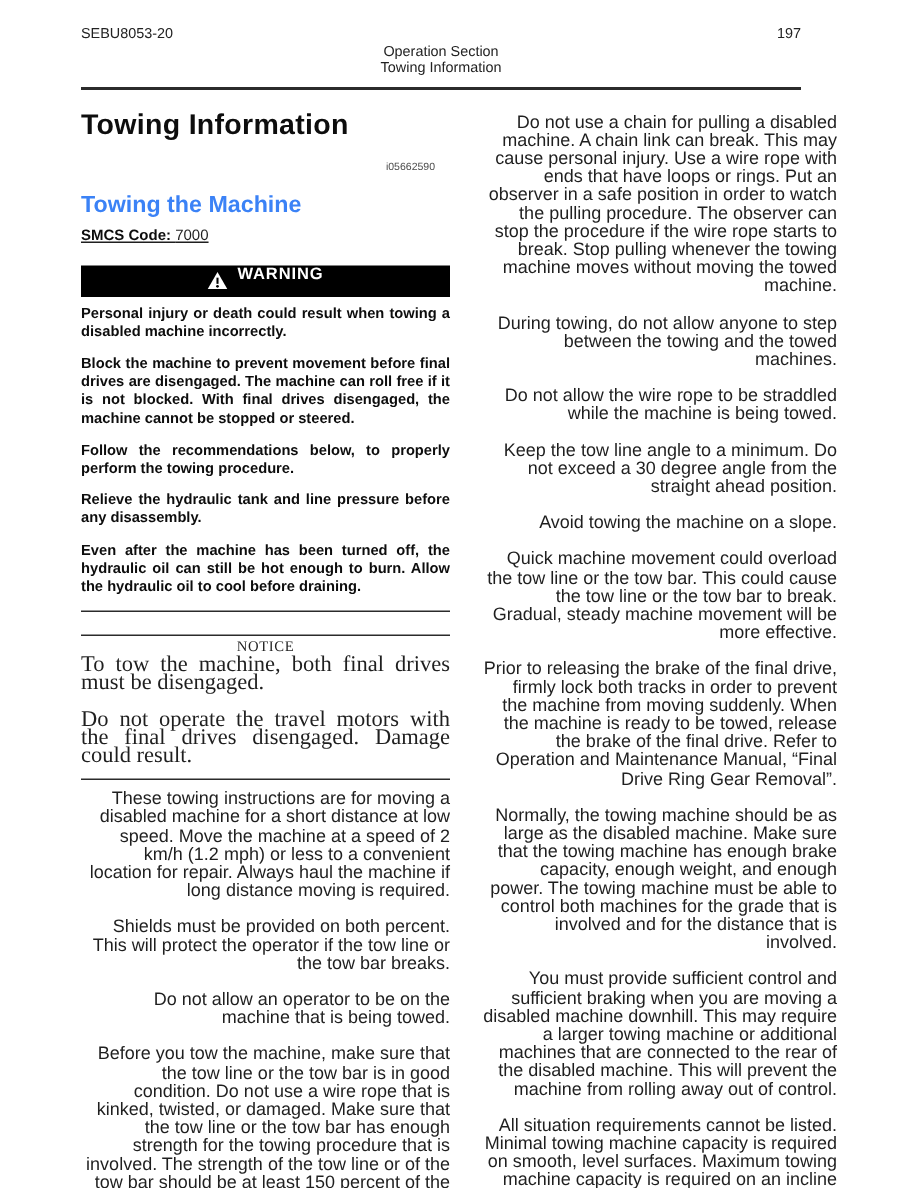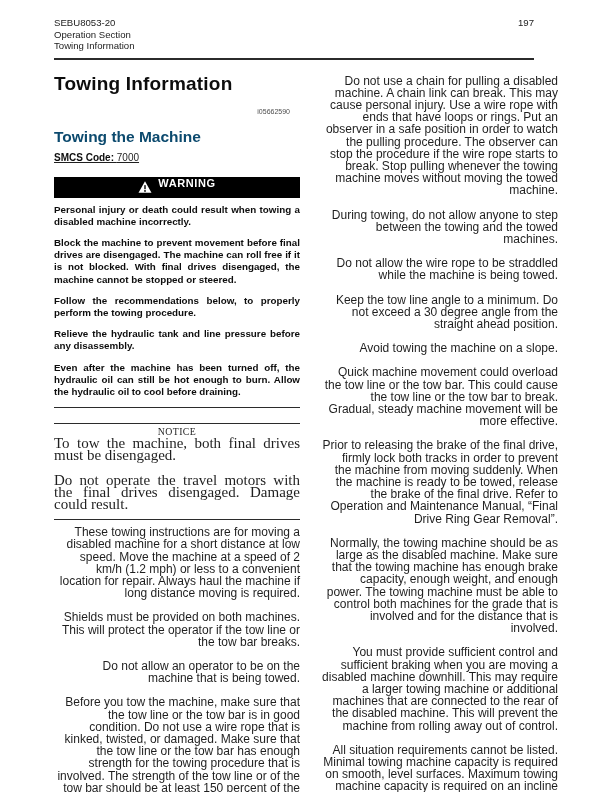--- a/index.html
+++ b/index.html
@@ -21,21 +21,21 @@
 
   
   .hdr-row1 {
     display: flex;
     justify-content: space-between;
     font-size: 9.6px;
     line-height: 11.5px;
     color: #222;
   }
   .hdr-right {
-    text-align: left;
+    text-align: center;
     font-size: 9.6px;
     line-height: 11.5px;
     color: #222;
   }
   .hdr-rule {
     border: 0;
     border-top: 2px solid #2b2b2b;
     margin: 6px 0 0 0;
   }
 
@@ -60,21 +60,21 @@
   .rev {
     text-align: right;
     font-size: 7px;
     color: #4d4d4d;
     margin: 14px 10px 0 0;
     line-height: 8px;
   }
   .section-heading {
     font-size: 15.5px;
     font-weight: bold;
-    color: #0c4a6e;
+    color: #3b82f6;
     margin: 12px 0 0 0;
     line-height: 17px;
   }
   .smcs {
     font-size: 10px;
     margin: 7px 0 0 0;
     line-height: 12px;
     color: #1f1f1f;
     text-decoration: underline;
   }
@@ -192,21 +192,21 @@
         <div class="notice-title">NOTICE</div>
         <div class="notice-body">
             <p>To tow the machine, both final drives must be disengaged.</p>
             <p>Do not operate the travel motors with the final drives disengaged. Damage could result.</p>
           </div>
         <div class="hairline notice-bottom"></div>
       </div>
 
       <div class="body-paragraphs">
           <p>These towing instructions are for moving a disabled machine for a short distance at low speed. Move the machine at a speed of 2 km/h  (1.2 mph) or less to a convenient location for repair. Always haul the machine if long distance moving is required.</p>
-          <p>Shields must be provided on both machines. This will protect the operator if the tow line or the tow bar breaks.</p>
+          <p>Shields must be provided on both percent. This will protect the operator if the tow line or the tow bar breaks.</p>
           <p>Do not allow an operator to be on the machine that is being towed.</p>
           <p>Before you tow the machine, make sure that the tow line or the tow bar is in good condition. Do not use a wire rope that is kinked, twisted, or damaged. Make sure that the tow line or the tow bar has enough strength for the towing procedure that is involved. The strength of the tow line or of the tow bar should be at least 150 percent of the gross weight of the towed machine. This requirement is for a disabled machine that is stuck in the mud and for being towed on a grade.</p>
         </div>
     </div>
 
     <div class="col col-right">
       <div class="body-paragraphs">
           <p>Do not use a chain for pulling a disabled machine. A chain link can break. This may cause personal injury. Use a wire rope with ends that have loops or rings. Put an observer in a safe position in order to watch the pulling procedure. The observer can stop the procedure if the wire rope starts to break. Stop pulling whenever the towing machine moves without moving the towed machine.</p>
           <p>During towing, do not allow anyone to step between the towing and the towed machines.</p>
           <p>Do not allow the wire rope to be straddled while the machine is being towed.</p>

